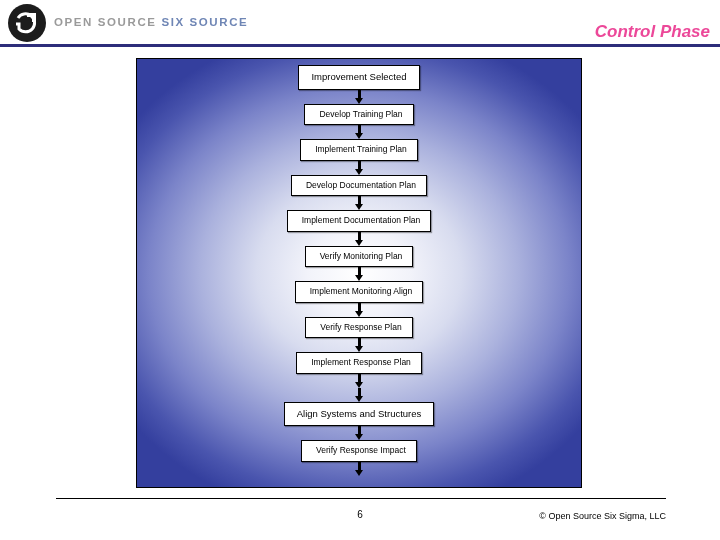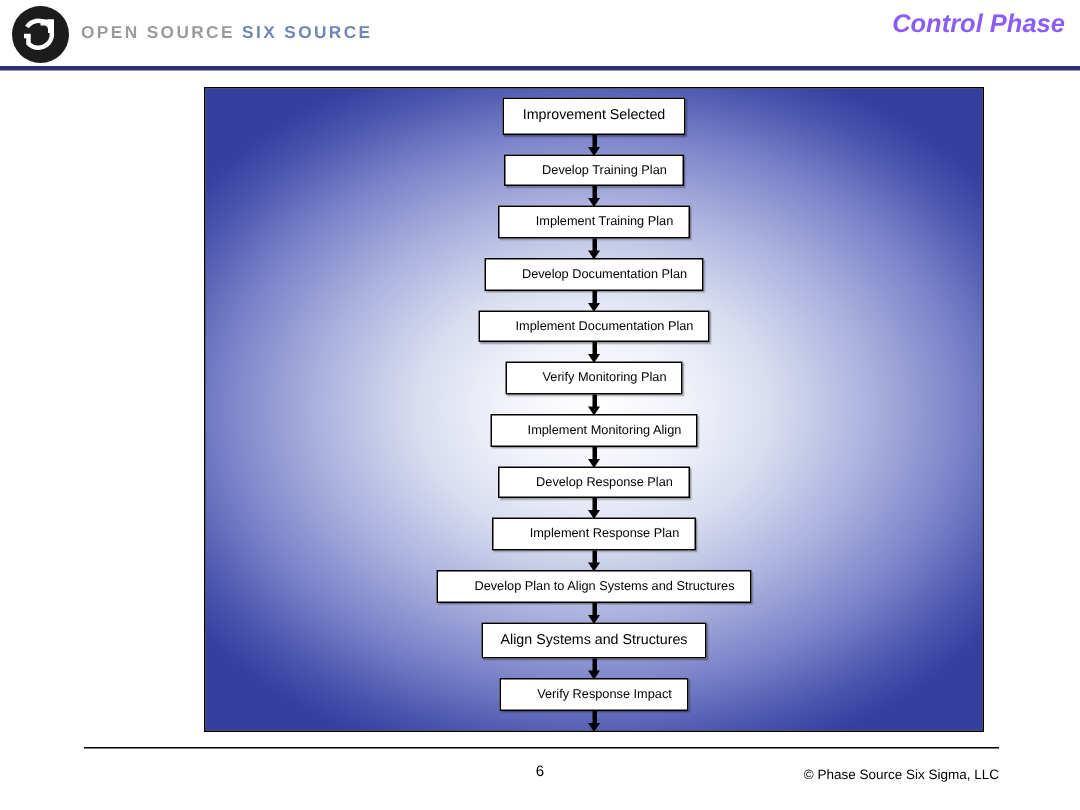--- a/index.html
+++ b/index.html
@@ -41,44 +41,44 @@
     font-size: 11.5px;
     letter-spacing: 1.6px;
     font-weight: bold;
   }
   .brand .b-open { color: #9a9a9a; }
   .brand .b-six { color: #6f86b5; }
 
   .title {
     position: absolute;
     right: 10px;
-    top: 6px;
+    top: 22px;
     font-size: 17px;
     font-style: italic;
     font-weight: bold;
-    color: #8b5cf6;
+    color: #ec4899;
     text-align: center;
     white-space: nowrap;
   }
 
   .header-rule {
     position: absolute;
     left: 0;
     top: 44px;
     width: 720px;
     height: 3px;
     background: #2d2d7a;
   }
 
   
   .panel {
     position: absolute;
     left: 136px;
     top: 58px;
-    width: 520px;
+    width: 446px;
     height: 430px;
     border: 1px solid #000000;
     background:
       radial-gradient(ellipse 64% 58% at 50% 50%,
         #ffffff 0%,
         #f2f3fa 18%,
         #d8dcef 36%,
         #aab1dd 56%,
         #7b84c9 74%,
         #4a55ae 90%,
@@ -98,21 +98,21 @@
     padding-top: 6px;
     box-sizing: border-box;
   }
 
   .node {
     background: #ffffff;
     border: 1px solid #000000;
     color: #000000;
     font-size: 8.5px;
     line-height: 1;
-    padding: 5px 10px 6px 24px;
+    padding: 5px 10px 6px 14px;
     text-align: center;
     white-space: nowrap;
     box-sizing: border-box;
     box-shadow: 1px 1px 1px rgba(0,0,0,0.35);
   }
   .node.big {
     font-size: 9.5px;
     padding: 6px 12px 7px 12px;
   }
 
@@ -226,45 +226,44 @@
         <div class="node">Verify Monitoring Plan</div>
         <div class="arrow">
           <span class="stem"></span>
           <span class="head"></span>
         </div>
         <div class="node">Implement Monitoring Align</div>
         <div class="arrow">
           <span class="stem"></span>
           <span class="head"></span>
         </div>
-        <div class="node">Develop Response Plan</div>
+        <div class="node">Verify Response Plan</div>
         <div class="arrow">
           <span class="stem"></span>
           <span class="head"></span>
         </div>
         <div class="node">Implement Response Plan</div>
         <div class="arrow">
           <span class="stem"></span>
           <span class="head"></span>
         </div>
-        <div class="node">Develop Plan to Align Systems and Structures</div>
         <div class="arrow">
           <span class="stem"></span>
           <span class="head"></span>
         </div>
         <div class="node big">Align Systems and Structures</div>
         <div class="arrow">
           <span class="stem"></span>
           <span class="head"></span>
         </div>
         <div class="node">Verify Response Impact</div>
         <div class="arrow">
           <span class="stem"></span>
           <span class="head"></span>
         </div>
       </div>
   </div>
 
   <div class="footer-rule"></div>
   <div class="footer-center">6</div>
-  <div class="footer-right">© Phase Source Six Sigma, LLC</div>
+  <div class="footer-right">© Open Source Six Sigma, LLC</div>
 
 </div>
 
 </body></html>

